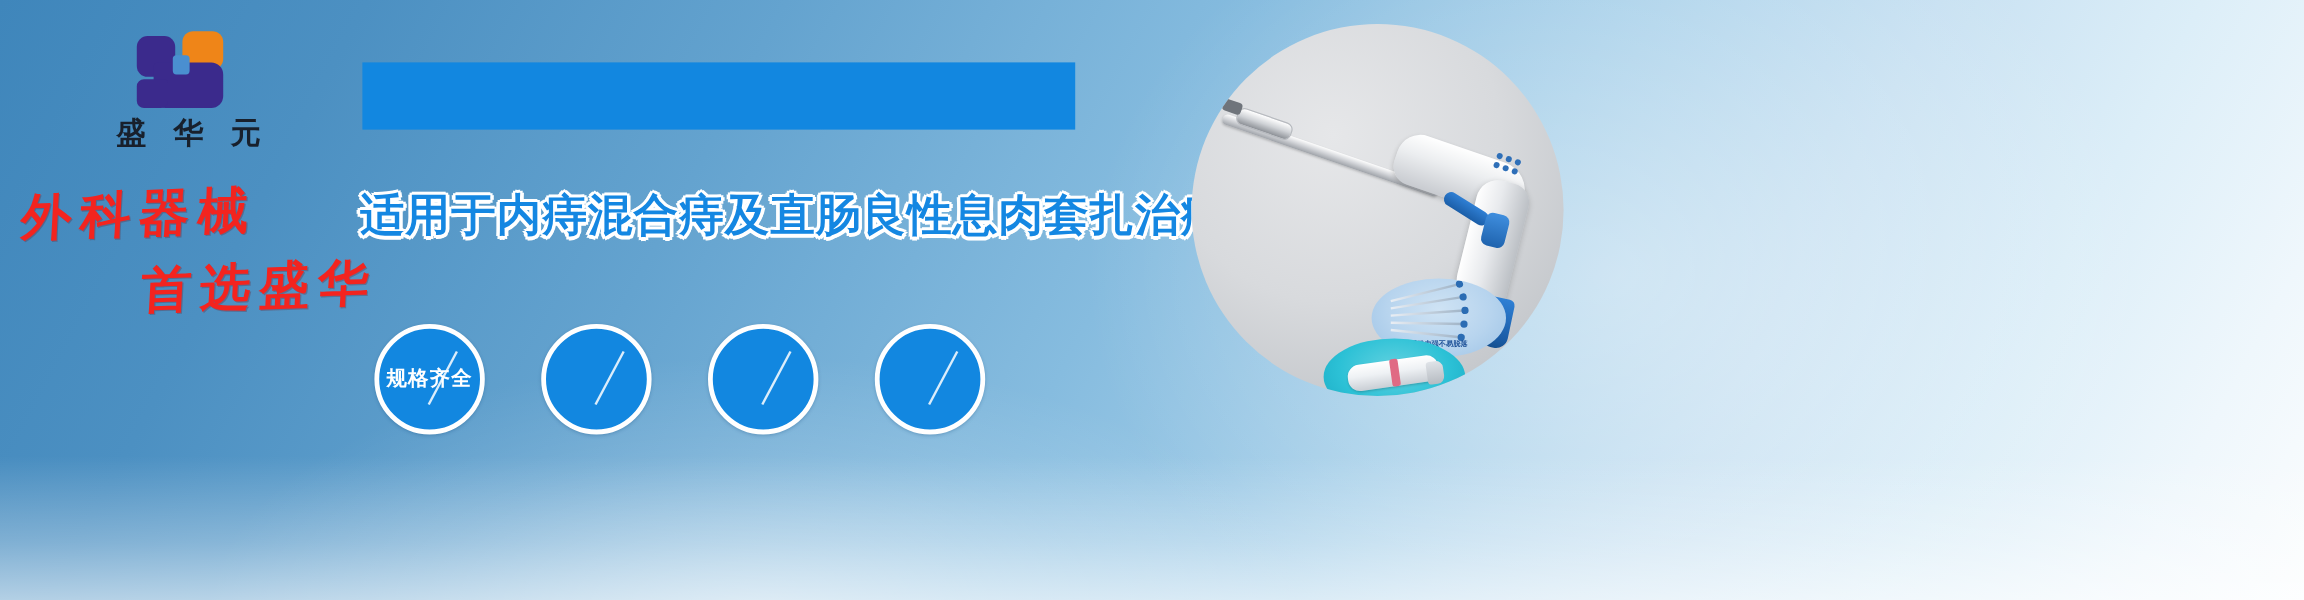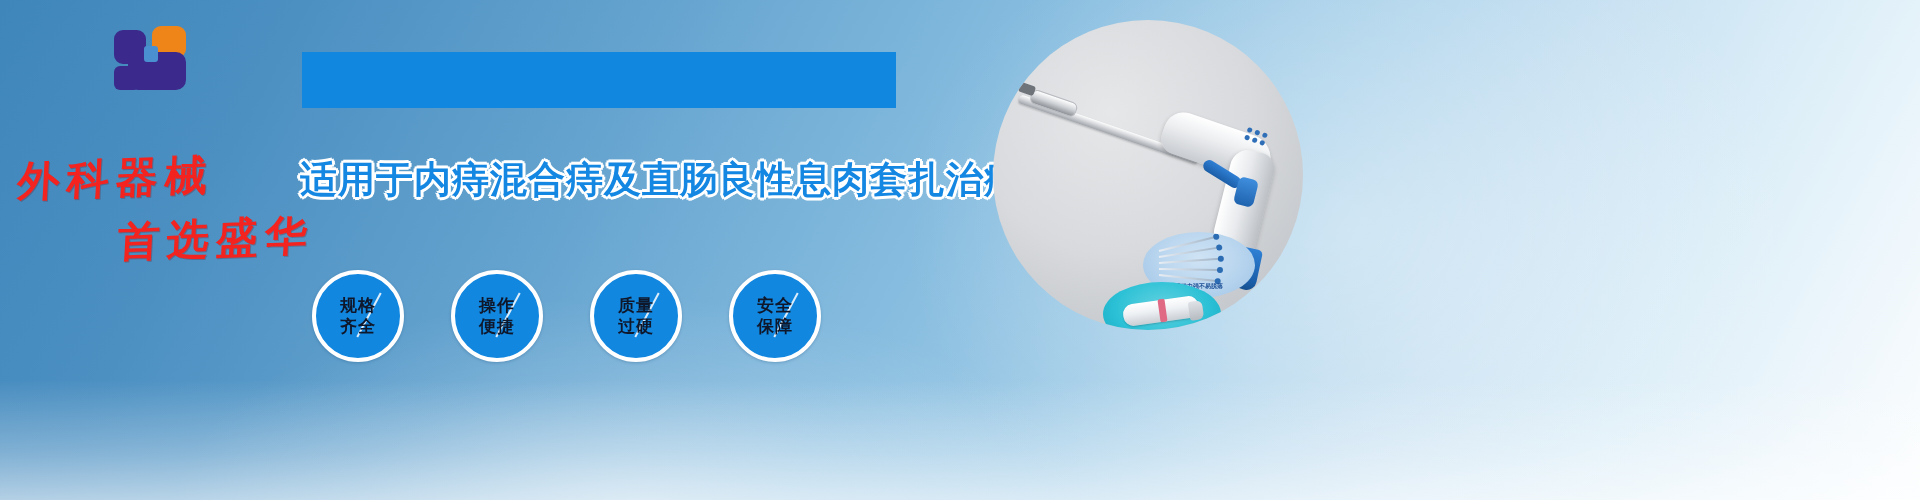--- a/index.html
+++ b/index.html
@@ -189,24 +189,24 @@
     background: rgba(255,255,255,0.85);
     transform: rotate(28deg);
   }
   .feature .flabel {
     position: absolute;
     left: 0;
     top: 0;
     width: 84px;
     height: 84px;
     display: flex;
-    flex-direction: column;
+    flex-direction: row;
     align-items: center;
     justify-content: center;
-    color: #0f172a;
+    color: #ffffff;
     font-size: 17px;
     font-weight: bold;
     line-height: 21px;
     letter-spacing: 1px;
   }
 
   
   .photo {
     position: absolute;
     left: 993px;
@@ -456,20 +456,21 @@
   <div class="glow-b"></div>
 
   <div class="logo-wrap">
     <div class="logo-mark">
       <i class="lm1"></i>
       <i class="lm2"></i>
       <i class="lm3"></i>
       <i class="lm4"></i>
       <i class="lm5"></i>
     </div>
+    <div class="logo-text">盛 华 元</div>
   </div>
 
   <div class="calli">
     <span class="l1">外科器械</span>
     <span class="l2">首选盛华</span>
   </div>
 
   <div class="headline-bar"></div>
 
   <div class="subtitle">适用于内痔混合痔及直肠良性息肉套扎治疗</div>
@@ -479,40 +480,28 @@
     <div class="feature">
       <div class="slash"></div>
       <div class="flabel">
         <span>规格</span>
         <span>齐全</span>
       </div>
     </div>
 
     <div class="feature">
       <div class="slash"></div>
-      <div class="flabel">
-        <span>操作</span>
-        <span>便捷</span>
-      </div>
     </div>
 
     <div class="feature">
       <div class="slash"></div>
-      <div class="flabel">
-        <span>质量</span>
-        <span>过硬</span>
-      </div>
     </div>
 
     <div class="feature">
       <div class="slash"></div>
-      <div class="flabel">
-        <span>安全</span>
-        <span>保障</span>
-      </div>
     </div>
 
   </div>
 
   <div class="photo">
 
     <div class="instr-shaft"></div>
     <div class="instr-tip"></div>
     <div class="instr-tip2"></div>
     <div class="instr-body"></div>

